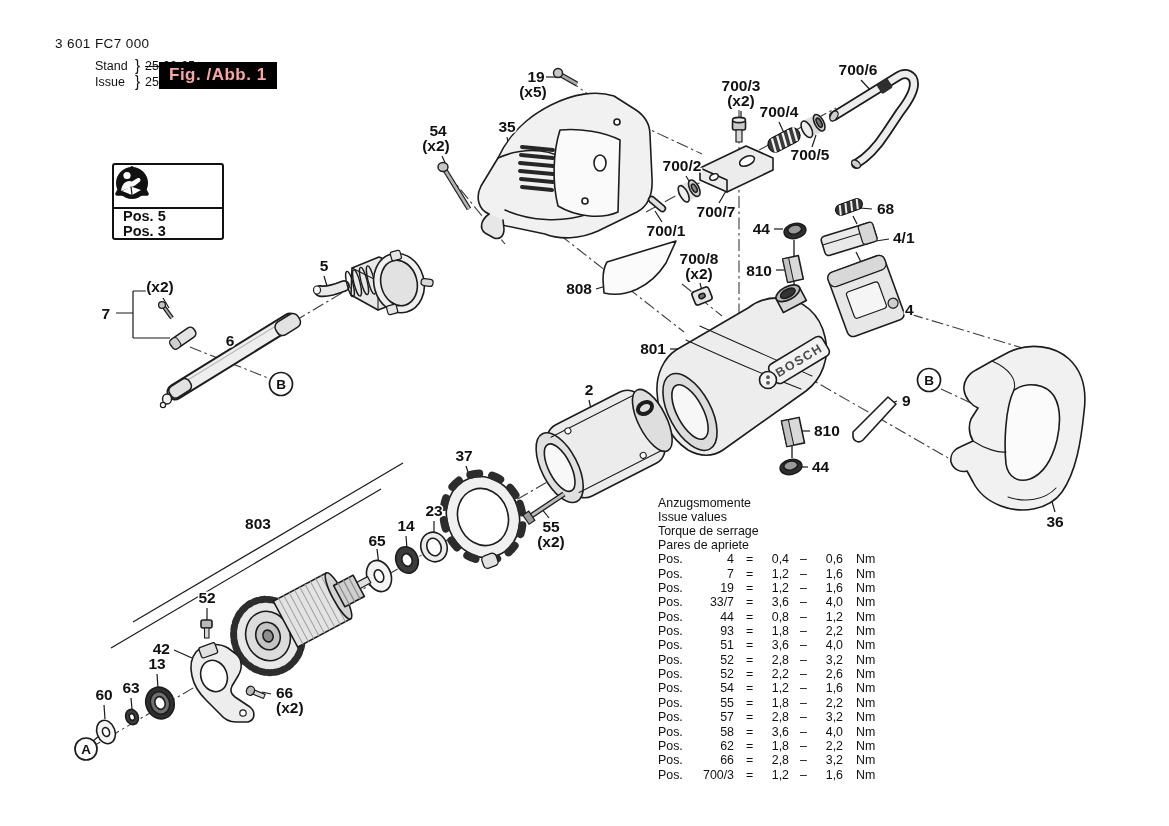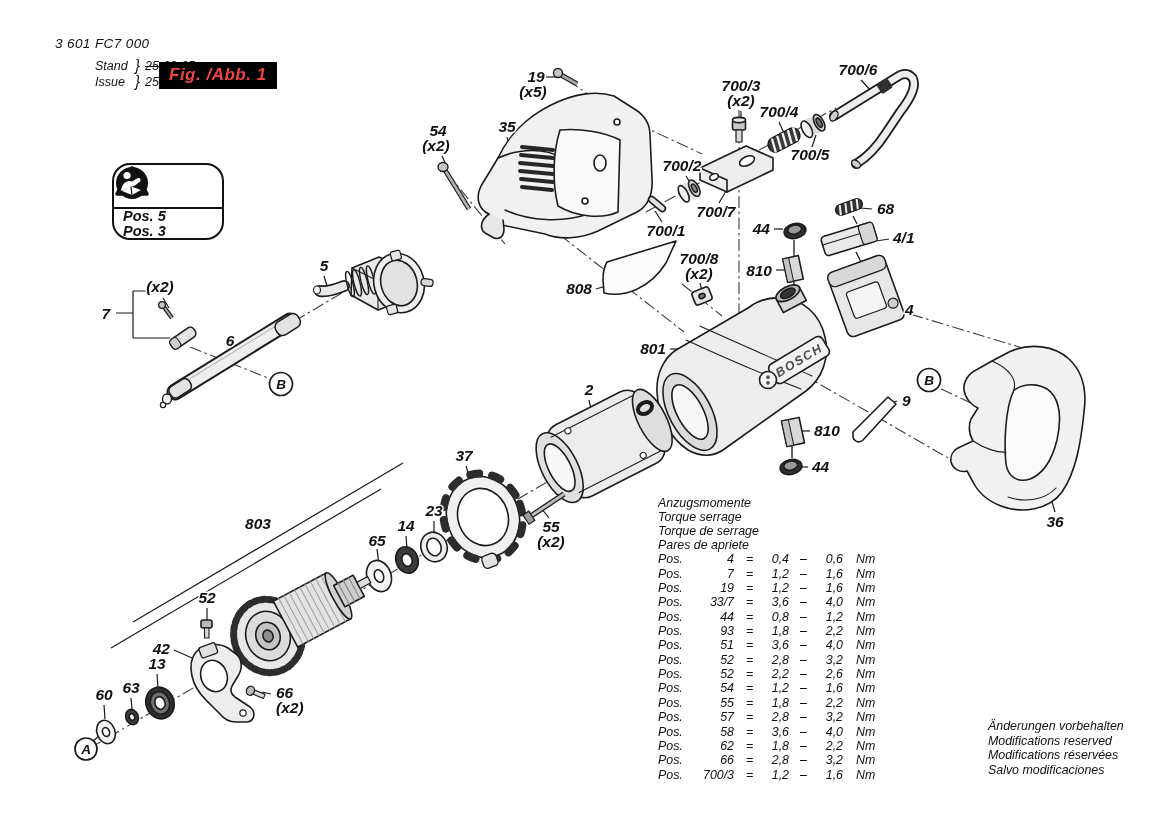--- a/index.html
+++ b/index.html
@@ -1,32 +1,32 @@
 <!DOCTYPE html>
 <html><head>
 <meta charset="utf-8">
 <style>
   html,body{margin:0;padding:0;background:#888;}
   .page{position:relative;width:1169px;height:826px;background:#ffffff;overflow:hidden;
-        font-family:"Liberation Sans",sans-serif;color:#111;font-style:italic;}
+        font-family:"Liberation Sans",sans-serif;color:#111;}
   svg{position:absolute;left:0;top:0;}
   svg text{font-family:"Liberation Sans",sans-serif;}
 
   
   .header{position:absolute;left:55px;top:36px;}
   .part-number{font-size:13.5px;letter-spacing:.4px;margin-bottom:7px;}
   .rev-line{display:grid;grid-template-columns:40px 10px auto;font-size:12.5px;line-height:13.5px;align-items:baseline;margin-left:40px;}
   .brace{font-size:15px;transform:scaleY(1.15);display:inline-block;}
   .struck{text-decoration:line-through;}
-  .figbox{position:absolute;left:159px;top:62px;background:#000;color:#ef4444;
+  .figbox{position:absolute;left:159px;top:62px;background:#000;color:#fca5a5;
           font-size:17px;font-weight:bold;padding:3px 10px 4px;letter-spacing:.5px;}
 
   
   .warnbox{position:absolute;left:112px;top:163px;width:108px;height:73px;
-           border:2.4px solid #111;border-radius:18px;background:#fff;}
+           border:2.4px solid #111;border-radius:3px;background:#fff;}
   .warn-icons{display:flex;align-items:center;justify-content:center;gap:8px;height:42px;}
   .warn-divider{border-top:2px solid #111;margin:0;}
   .warn-pos{font-size:14.5px;font-weight:bold;line-height:15px;padding-left:9px;}
   .warn-pos:first-of-type{margin-top:1px;}
 
   
   .torque{position:absolute;left:658px;top:496px;font-size:12.4px;}
   .tt-title{line-height:14.1px;}
   .tt-row{display:grid;grid-template-columns:31px 37px 15px 24px 13px 25px 27px;line-height:14.35px;gap:8px;}
   .c-item,.c-min,.c-max{text-align:right;}
@@ -511,21 +511,21 @@
         <text x="157" y="669" text-anchor="middle" class="callout">13</text>
         <text x="131" y="693" text-anchor="middle" class="callout">63</text>
         <text x="104" y="700" text-anchor="middle" class="callout">60</text>
         <text x="276" y="698" text-anchor="start" class="callout">66</text>
         <text x="276" y="713" text-anchor="start" class="callout">(x2)</text>
       </g>
   </svg>
 
   <div class="torque">
     <div class="tt-title">Anzugsmomente</div>
-    <div class="tt-title">Torque serrage</div>
+    <div class="tt-title">Issue values</div>
     <div class="tt-title">Torque de serrage</div>
     <div class="tt-title">Pares de apriete</div>
     <div id="tt-rows">
         <div class="tt-row">
           <span class="c-pos">Pos.</span>
           <span class="c-item">4</span>
           <span class="c-eq">=</span>
           <span class="c-min">0,4</span>
           <span class="c-sep">–</span>
           <span class="c-max">0,6</span>
@@ -662,20 +662,14 @@
           <span class="c-item">700/3</span>
           <span class="c-eq">=</span>
           <span class="c-min">1,2</span>
           <span class="c-sep">–</span>
           <span class="c-max">1,6</span>
           <span class="c-unit">Nm</span>
         </div>
       </div>
   </div>
 
-  <div class="footer">
-    <div>Änderungen vorbehalten</div>
-    <div>Modifications reserved</div>
-    <div>Modifications réservées</div>
-    <div>Salvo modificaciones</div>
-  </div>
 
 </div>
 
 </body></html>

